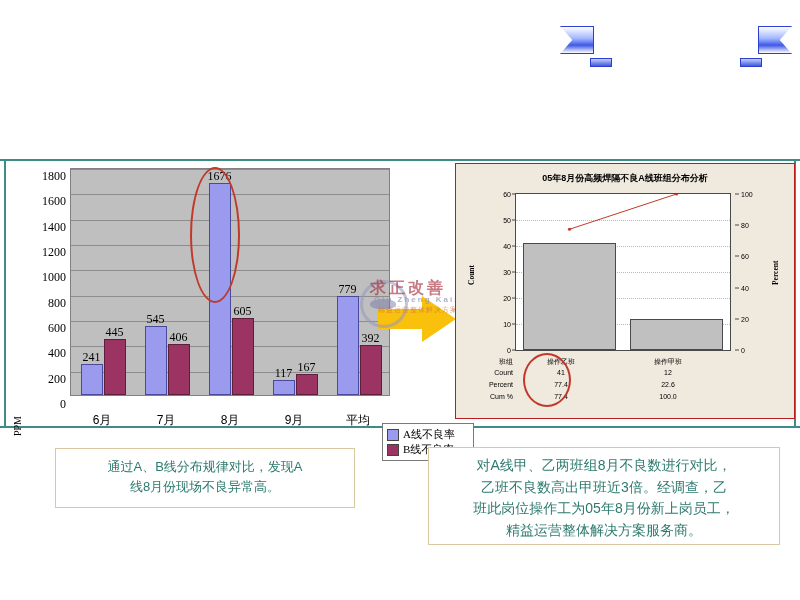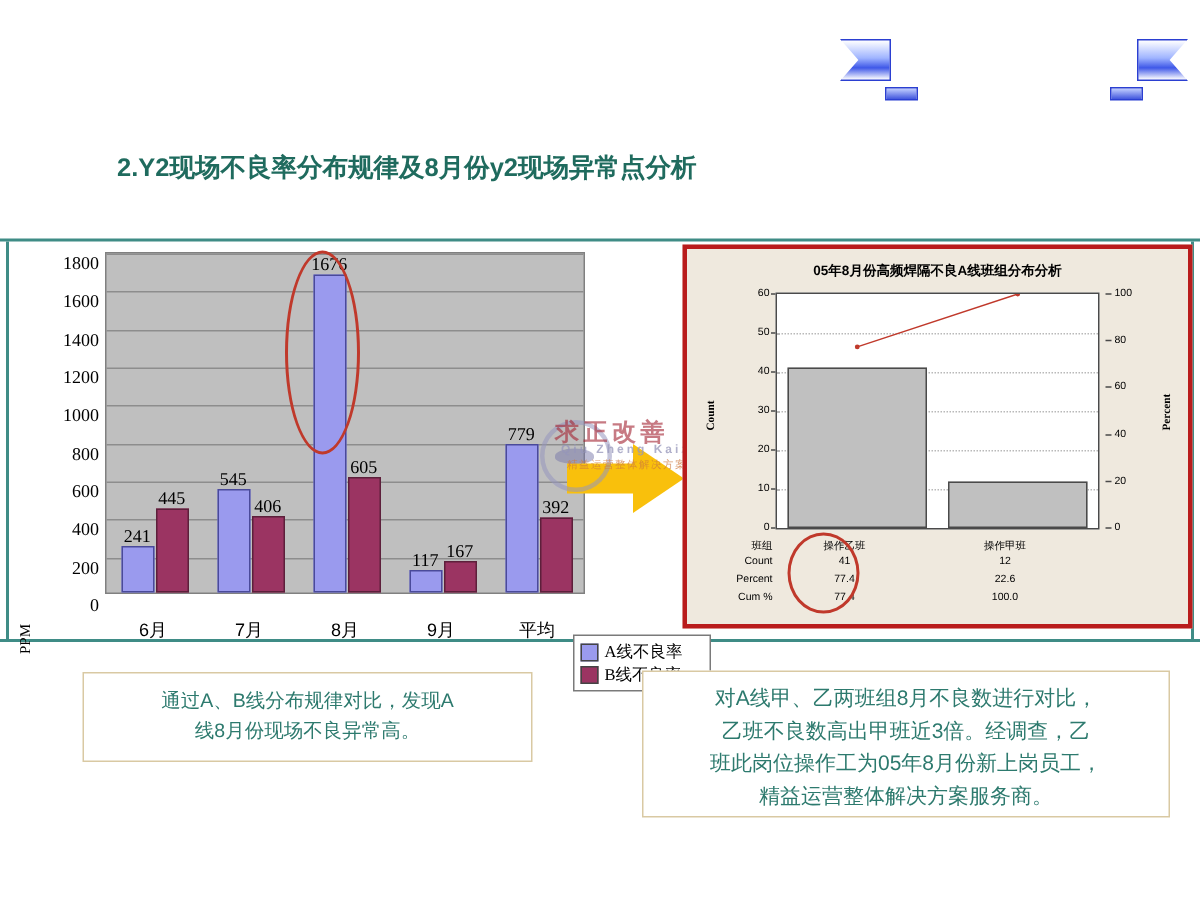--- a/index.html
+++ b/index.html
@@ -121,21 +121,21 @@
   .arrow .shaft{position:absolute;left:0;top:13px;width:48px;height:20px;background:#f9c00c;}
   .arrow .head{
     position:absolute;left:44px;top:0;width:0;height:0;
     border-top:23px solid transparent;border-bottom:23px solid transparent;
     border-left:34px solid #f9c00c;
   }
 
   
   .pareto{
     position:absolute;left:455px;top:163px;width:340px;height:256px;
-    background:#efe9de;border:3px solid #b91c1c;box-sizing:border-box;
+    background:#efe9de;border:1px solid #b91c1c;box-sizing:border-box;
   }
   .pa-inner{position:absolute;left:3px;top:3px;right:3px;bottom:3px;background:#efe9de;}
   .pa-title{
     position:absolute;left:0;right:0;top:5px;text-align:center;
     font-size:9px;font-weight:bold;color:#000;white-space:nowrap;
   }
   .pa-plot{
     position:absolute;left:56px;top:26px;width:216px;height:158px;
     background:#ffffff;border:1px solid #4a4a4a;box-sizing:border-box;
   }
@@ -177,21 +177,20 @@
 
 <div class="page">
 
   <div class="banner">
     <div class="tail l"></div>
     <div class="tail r"></div>
     <div class="foot l"></div>
     <div class="foot r"></div>
   </div>
 
-  <div class="slide-title">2.Y2现场不良率分布规律及8月份y2现场异常点分析</div>
 
   <div class="band">
     <div class="vrule l"></div>
     <div class="vrule r"></div>
   </div>
 
   <div class="barchart">
     <div class="bc-ylabel">PPM</div>
     <div class="bc-yticks" id="bc-yticks">
         <div style="top: 236px;">0</div>

